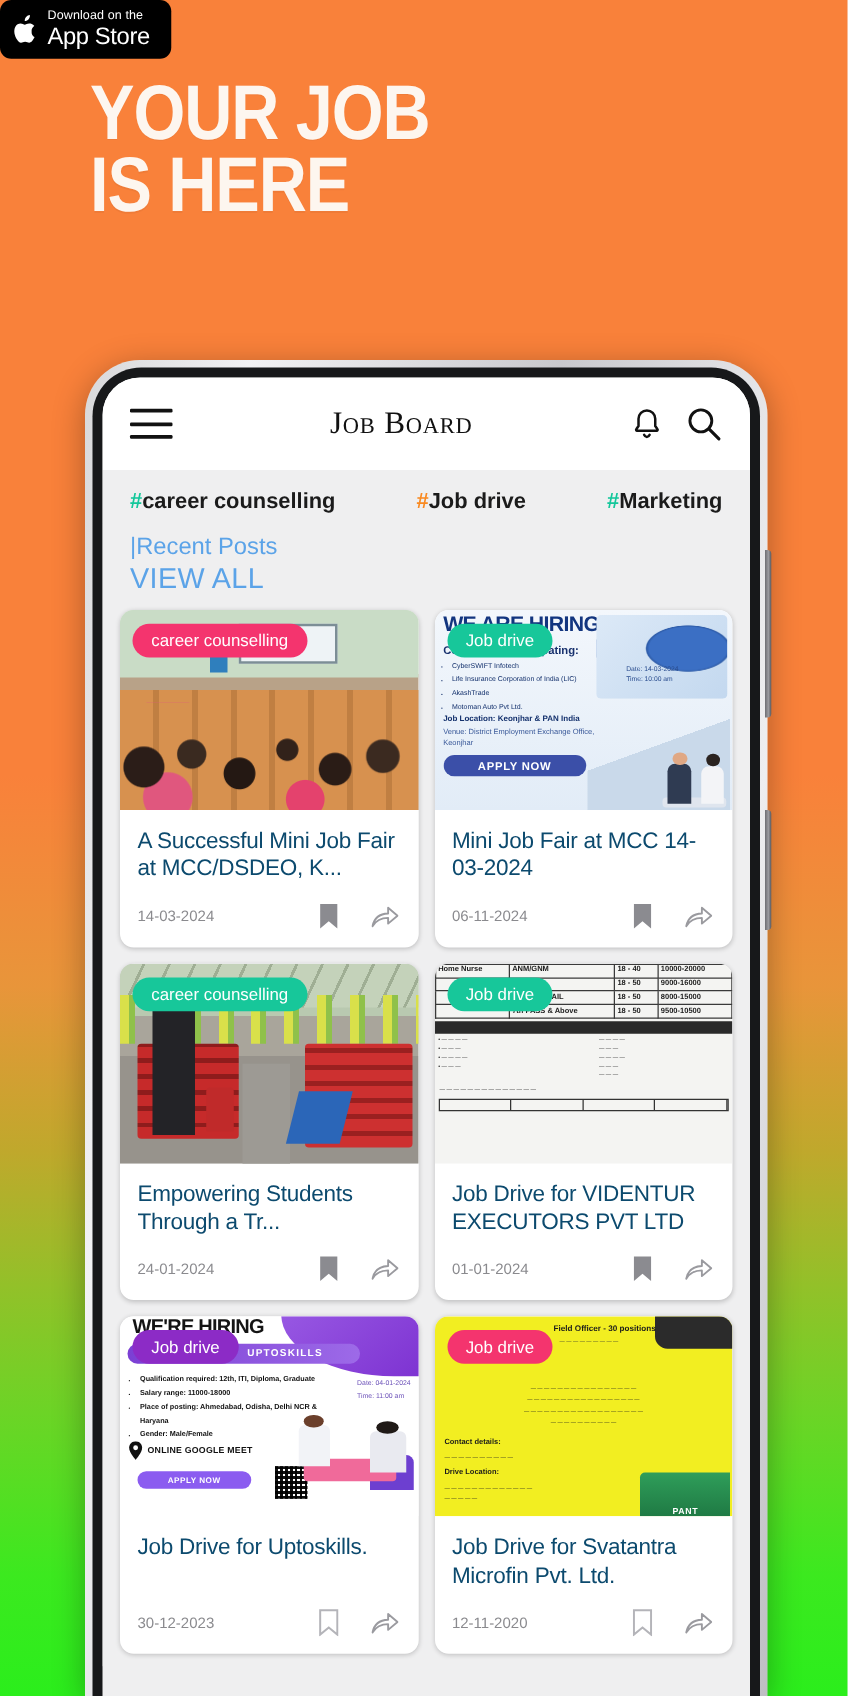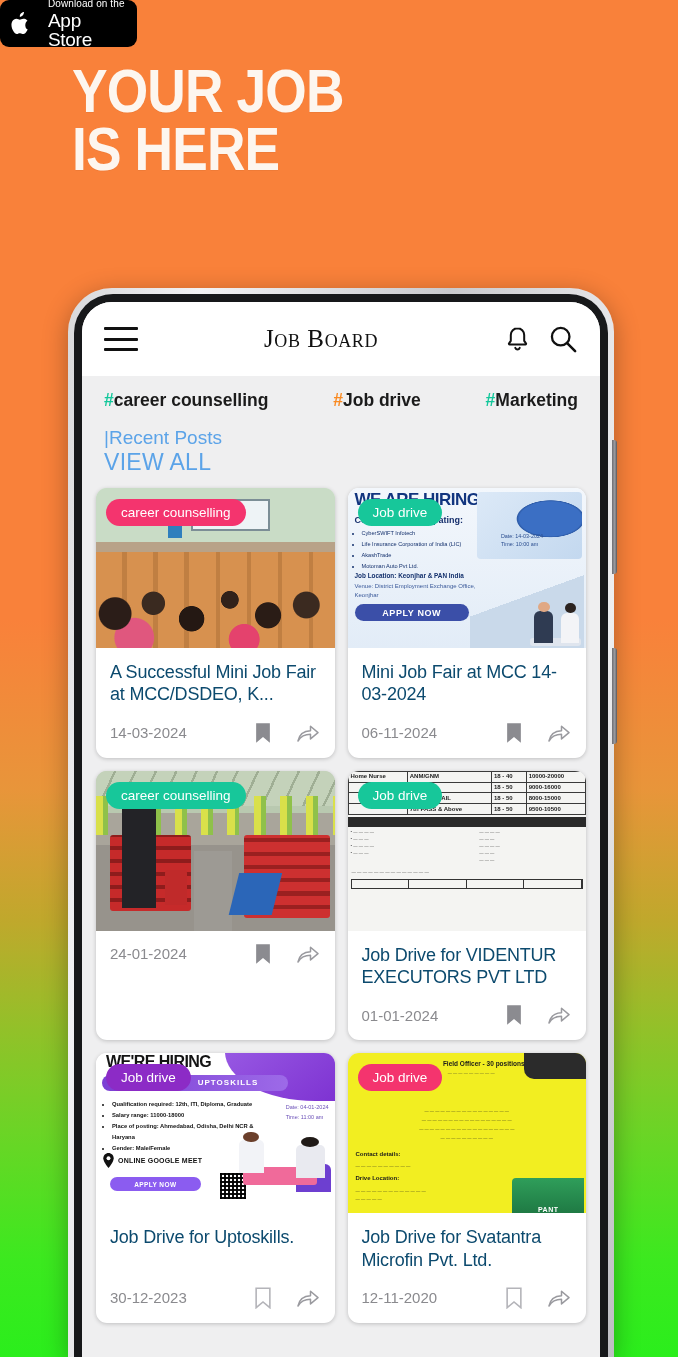--- a/index.html
+++ b/index.html
@@ -10,21 +10,21 @@
       #f9813a 0px, #f9813a 620px, #e8953a 790px,
       #c0a82c 920px, #92c129 1030px, #6cd426 1130px,
       #3ce91f 1260px, #2bee1c 1357px);
     overflow:hidden; position:relative;
   }
 
   
   .appstore {
     position:absolute; left:0; top:0; width:137px; height:47px;
     background:#000; border-radius:9px;
-    display:flex; align-items:center; gap:17px; padding:0 11px;
+    display:flex; align-items:center; gap:7px; padding:0 11px;
   }
   .apple-logo { width:20px; height:24px; flex:0 0 auto; }
   .as-txt { display:flex; flex-direction:column; line-height:1; }
   .as-small { color:#fff; font-size:10px; letter-spacing:.1px; }
   .as-big { color:#fff; font-size:19px; font-weight:400; letter-spacing:-.3px; margin-top:2px; }
 
   
   .headline {
     position:absolute; left:72px; top:62px; color:#fdf6ef;
     font-family:"Liberation Sans", sans-serif;
@@ -112,21 +112,21 @@
 
   .card-body { padding:13px 14px 4px 14px; flex:1; }
   .card-title {
     font-size:18px; color:#0c4a6e; line-height:1.24;
     letter-spacing:-.2px;
   }
   .card-foot {
     display:flex; align-items:center; justify-content:space-between;
     padding:12px 16px 14px 14px;
   }
-  .card-date { font-size:15px; color:#8a8a8e; }
+  .card-date { font-size:12px; color:#8a8a8e; }
   .foot-icons { display:flex; align-items:center; gap:26px; }
 
   
   .art { position:absolute; inset:0; }
 
   
   .art-class { background:linear-gradient(#cfe0cb 0 32%, #b8a288 32% 100%); }
   .art-class .wall { position:absolute; left:0; top:0; width:100%; height:34%; background:#c9dcc6; }
   .art-class .screenbd { position:absolute; left:40%; top:7%; width:33%; height:20%; background:#eef3f6; border:2px solid #7c8e96; }
   .art-class .speaker { position:absolute; left:30%; top:9%; width:6%; height:22%; background:#2f7fbd; border-radius:3px 3px 0 0; }
@@ -369,20 +369,23 @@
             <div class="roof"></div>
               <div class="pillars"></div>
             <div class="crowdL"></div>
               <div class="crowdR"></div>
             <div class="aisle"></div>
               <div class="mat"></div>
             <div class="chair"></div>
               <div class="speaker"></div>
           </div>
           <div class="badge teal">career counselling</div>
+        </div>
+        <div class="card-body">
+          <div class="card-title">Empowering Students Through a Tr...</div>
         </div>
         <div class="card-foot">
           <span class="card-date">24-01-2024</span>
           <span class="foot-icons">
             <svg width="16" height="22" viewBox="0 0 14 19">
               <path d="M1 1h12v17l-6-5-6 5z" fill="#8b8b90"></path>
             </svg>
             <svg width="22" height="20" viewBox="0 0 22 20">
               <path d="M1 18c1.5-7.5 6.5-10 12.5-10.2V3.2L21 9.6l-7.5 6.3v-4.6C8 11.3 3.8 13.3 1 18z" fill="none" stroke="#9a9a9f" stroke-width="1.5" stroke-linejoin="round"></path>
             </svg>

